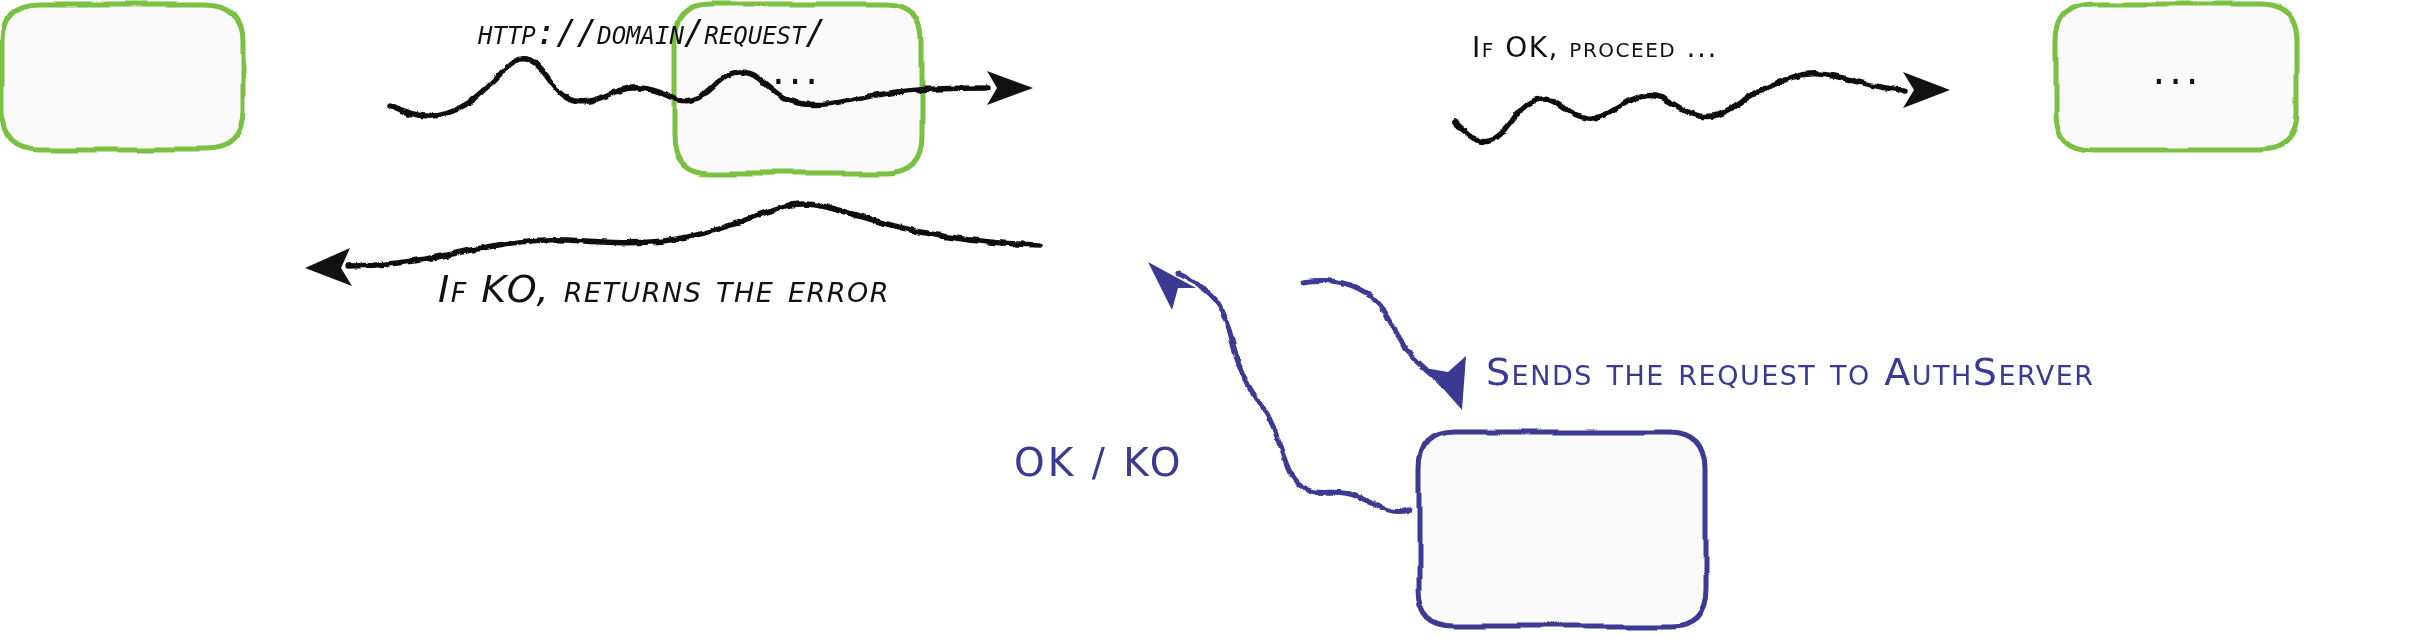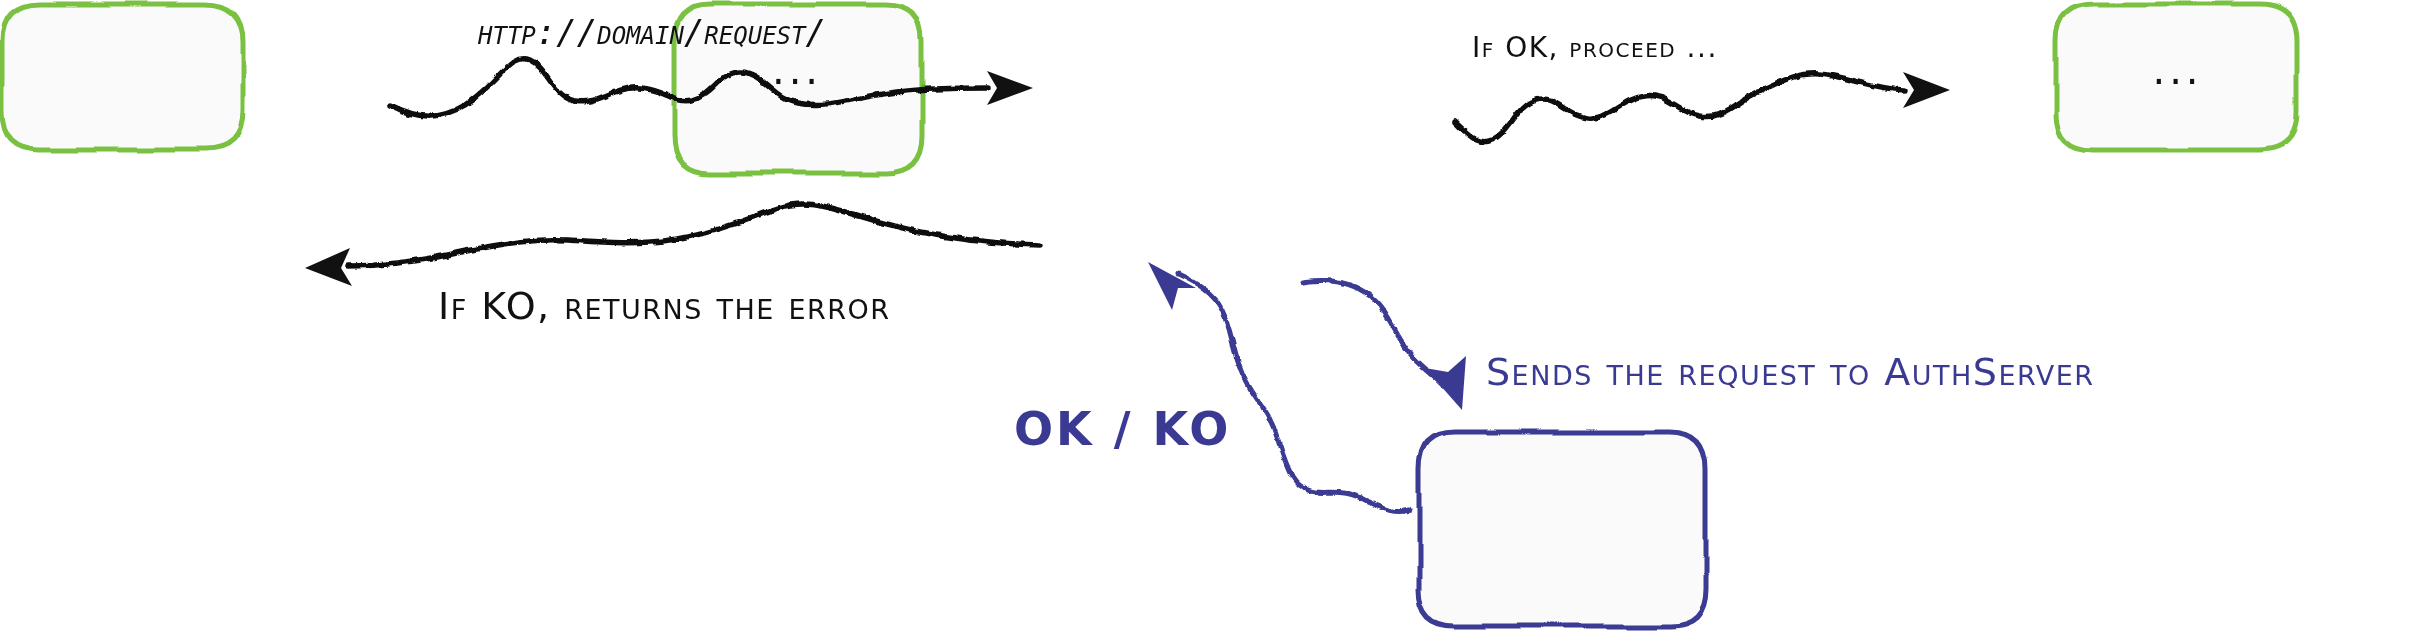--- a/index.html
+++ b/index.html
@@ -139,19 +139,19 @@
   <div class="ellipsis" style="left:672px; top:50px; width:250px; text-align:center; font-size:40px;">...</div>
 
 
   <div class="ellipsis" style="left:2056px; top:50px; width:243px; text-align:center; font-size:40px;">...</div>
 
 
   <div class="edge-label mono black" style="left:478px; top:12px; font-size:34px;font-style:italic;">http://domain/request/</div>
 
   <div class="edge-label black" style="left:1472px; top:18px; font-size:28px;margin-top:13px;">If OK, proceed ...</div>
 
-  <div class="edge-label black" style="left:438px; top:284px; font-size:38px;">If KO, returns the error</div>
+  <div class="edge-label black" style="left:438px; top:267px; font-size:38px;font-style:italic;">If KO, returns the error</div>
 
   <div class="edge-label blue" style="left:1486px; top:350px; font-size:38px;">Sends the request to AuthServer</div>
 
-  <div class="edge-label blue" style="left:1014px; top:402px; font-size:46px; letter-spacing:3px; font-variant:normal;font-weight:bold;">OK / KO</div>
+  <div class="edge-label blue" style="left:1014px; top:440px; font-size:39px; letter-spacing:3px; font-variant:normal;">OK / KO</div>
 
 </div>
 
 </body></html>

